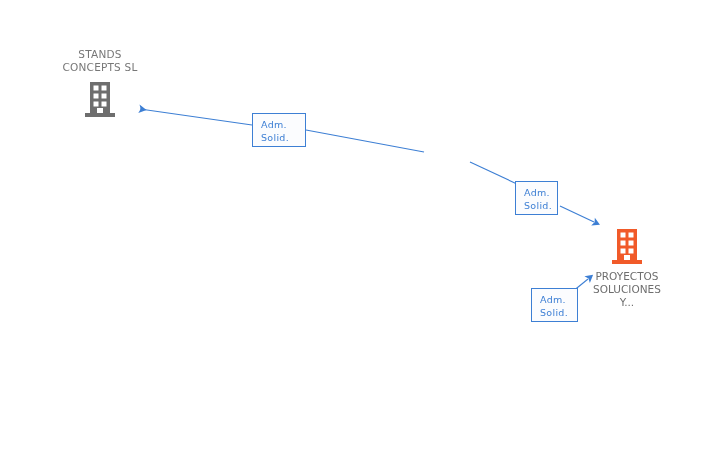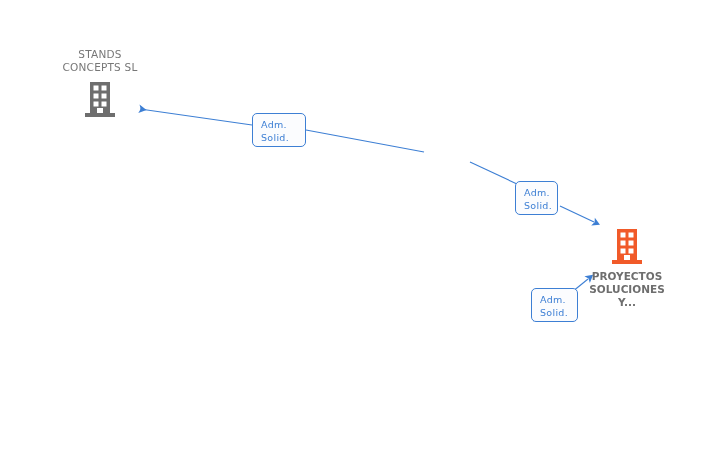--- a/index.html
+++ b/index.html
@@ -30,33 +30,33 @@
   }
   .node-label {
     font-size: 10.5px;
     line-height: 13px;
     color: #777777;
     letter-spacing: 0.2px;
     white-space: pre-line;
     font-family: "DejaVu Sans", sans-serif;
   }
   .node-label.focus {
-    font-weight: bold;
+    font-weight: normal;
     color: #6e6e6e;
     letter-spacing: 0px;
   }
   .icon-wrap {
     display: block;
     line-height: 0;
   }
   .edge-label {
     position: absolute;
     box-sizing: border-box;
     border: 1px solid #3d7fd4;
-    border-radius: 5px;
+    border-radius: 0;
     background: #fbfcfe;
     color: #3d7fd4;
     font-size: 9.5px;
     line-height: 13px;
     font-family: "DejaVu Sans", sans-serif;
     padding: 4px 7px 4px 8px;
     text-align: left;
     white-space: pre-line;
     letter-spacing: 0.3px;
   }

